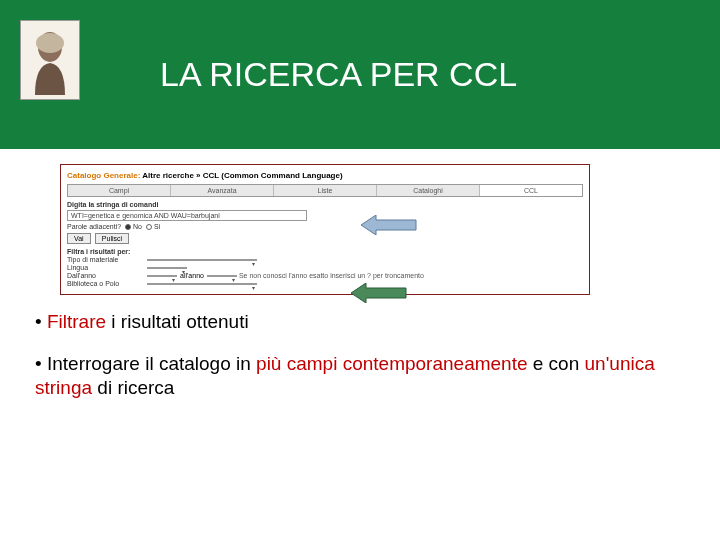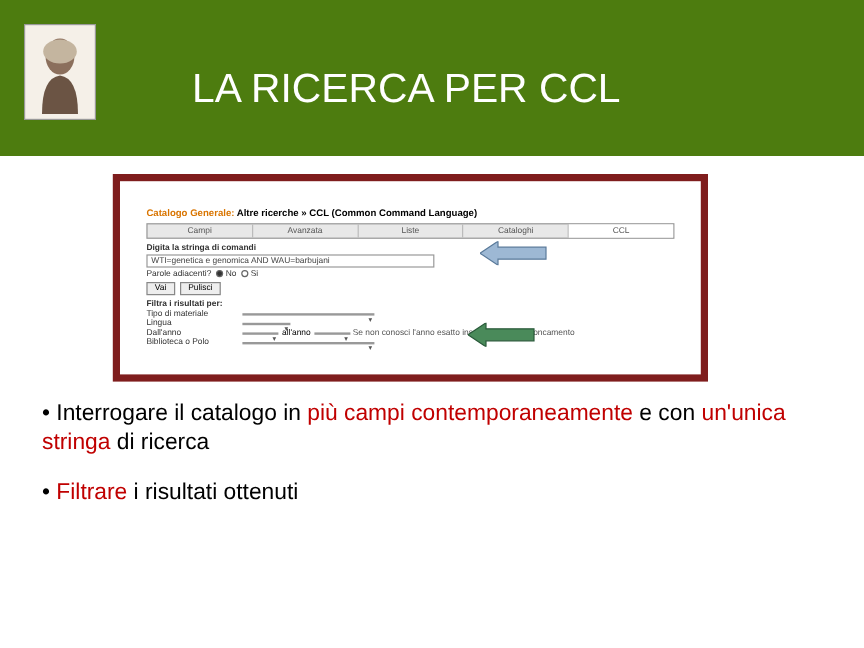--- a/index.html
+++ b/index.html
@@ -1,21 +1,21 @@
 <!DOCTYPE html>
 <html><head>
 <meta charset="utf-8">
 <style>
 *{margin:0;padding:0;box-sizing:border-box}
 body{width:720px;height:540px;font-family:Arial,sans-serif;background:#fff;overflow:hidden}
-.header{background:#4d7c0f;height:130px;position:relative}
+.header{background:#15803d;height:149px;position:relative}
 .portrait{position:absolute;left:20px;top:20px;width:60px;height:80px;background:#f5f0e8;border:1px solid #999;display:flex;align-items:center;justify-content:center}
 .portrait svg{width:50px;height:70px}
 .title{position:absolute;left:160px;top:55px;color:#fff;font-size:34px;font-weight:400}
-.screenshot{margin:15px 130px 15px 94px;border:6px solid #7f1d1d;background:#fff;font-size:8px;padding:22px;position:relative}
+.screenshot{margin:15px 130px 15px 60px;border:1px solid #7f1d1d;background:#fff;font-size:8px;padding:6px;position:relative}
 .crumb{margin-bottom:4px}
 .crumb .orange{color:#d97500;font-weight:bold}
 .crumb .rest{color:#000;font-weight:bold}
 .tabs{display:flex;border:1px solid #999;background:#e8e8e8;margin-bottom:4px}
 .tab{flex:1;text-align:center;padding:2px 0;border-right:1px solid #bbb;font-size:7px;color:#555}
 .tab:last-child{border-right:none;background:#fff}
 .section-label{font-size:7px;color:#333;margin:2px 0;font-weight:bold}
 .inputbox{border:1px solid #999;background:#fff;padding:1px 3px;font-size:7px;color:#444;width:240px;margin:2px 0}
 .radios{font-size:7px;color:#333;margin:2px 0}
 .radios .circ{display:inline-block;width:6px;height:6px;border:1px solid #666;border-radius:50%;margin:0 2px;vertical-align:middle}
@@ -93,15 +93,15 @@
 
   <svg class="arrow1" width="60" height="20">
       <polygon points="0,10 15,0 15,5 55,5 55,15 15,15 15,20" fill="#9db8d4" stroke="#5a7a9a" stroke-width="1"></polygon>
     </svg>
   <svg class="arrow2" width="60" height="20">
       <polygon points="0,10 15,0 15,5 55,5 55,15 15,15 15,20" fill="#4a8a5a" stroke="#2a5a3a" stroke-width="1"></polygon>
     </svg>
 </div>
 
 <div class="content">
+  <p class="para">• <span class="red">Filtrare</span><span> i risultati ottenuti</span></p>
   <p class="para">• <span>Interrogare il catalogo in </span><span class="red">più campi contemporaneamente</span><span> e con </span><span class="red">un'unica stringa</span><span> di ricerca</span></p>
-  <p class="para">• <span class="red">Filtrare</span><span> i risultati ottenuti</span></p>
 </div>
 
 </body></html>

